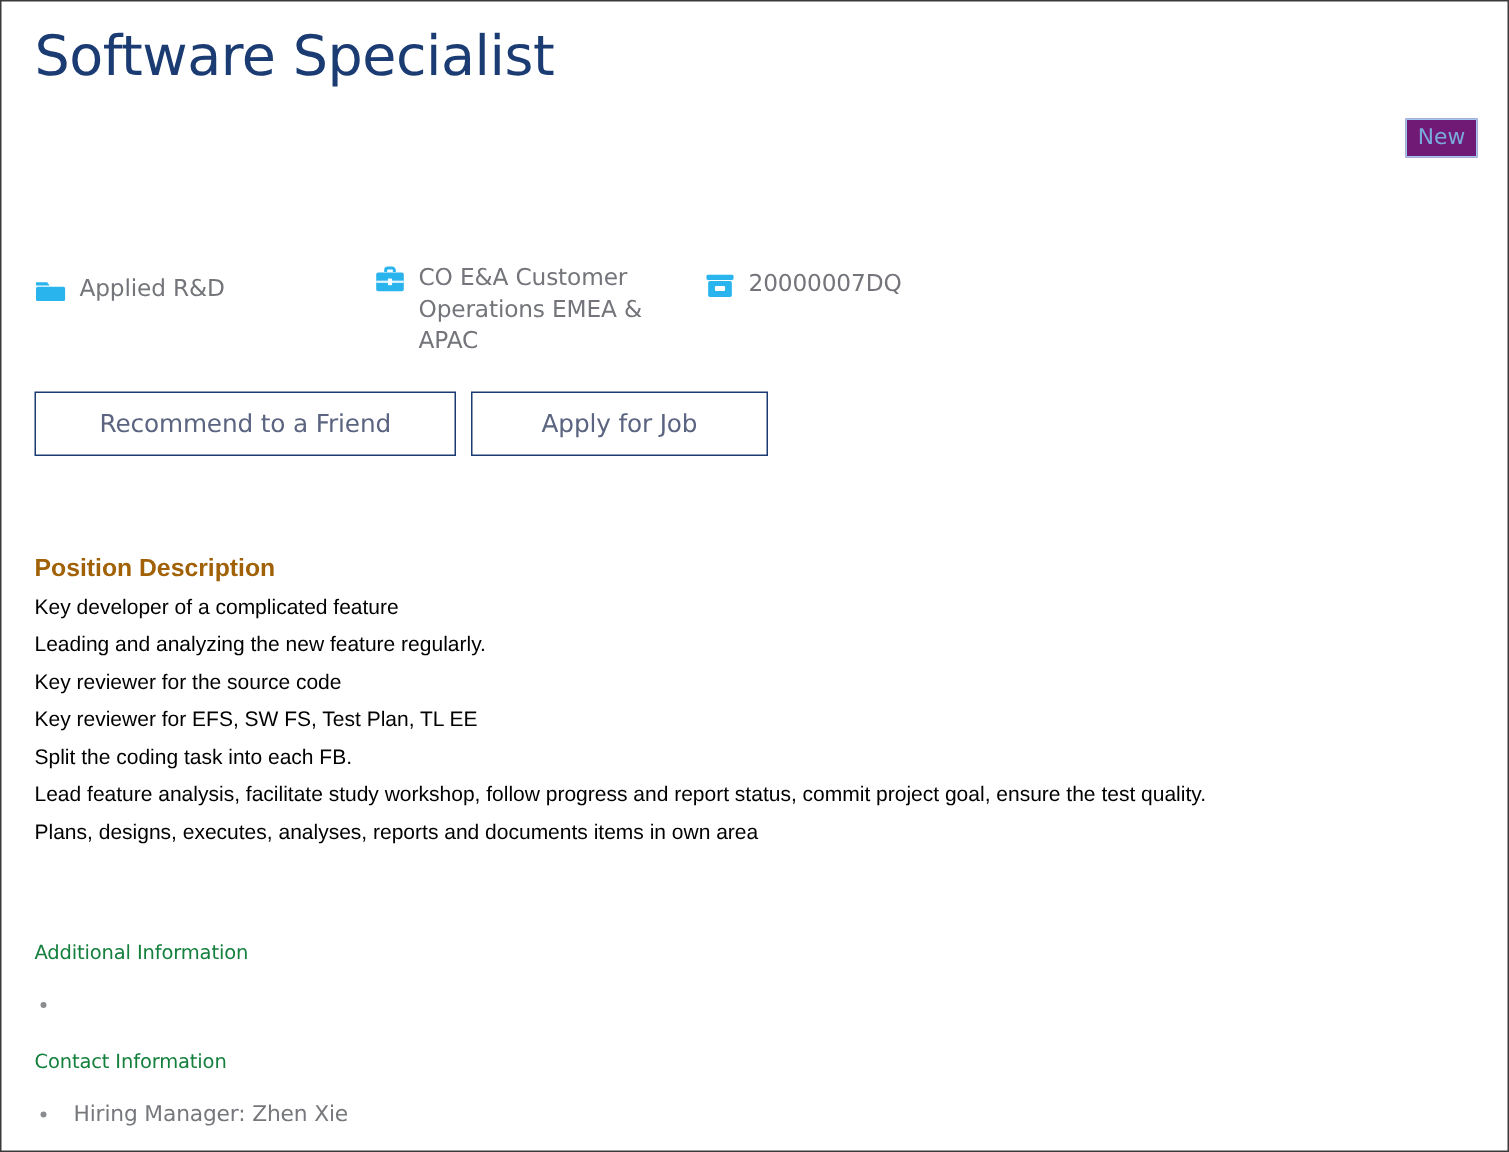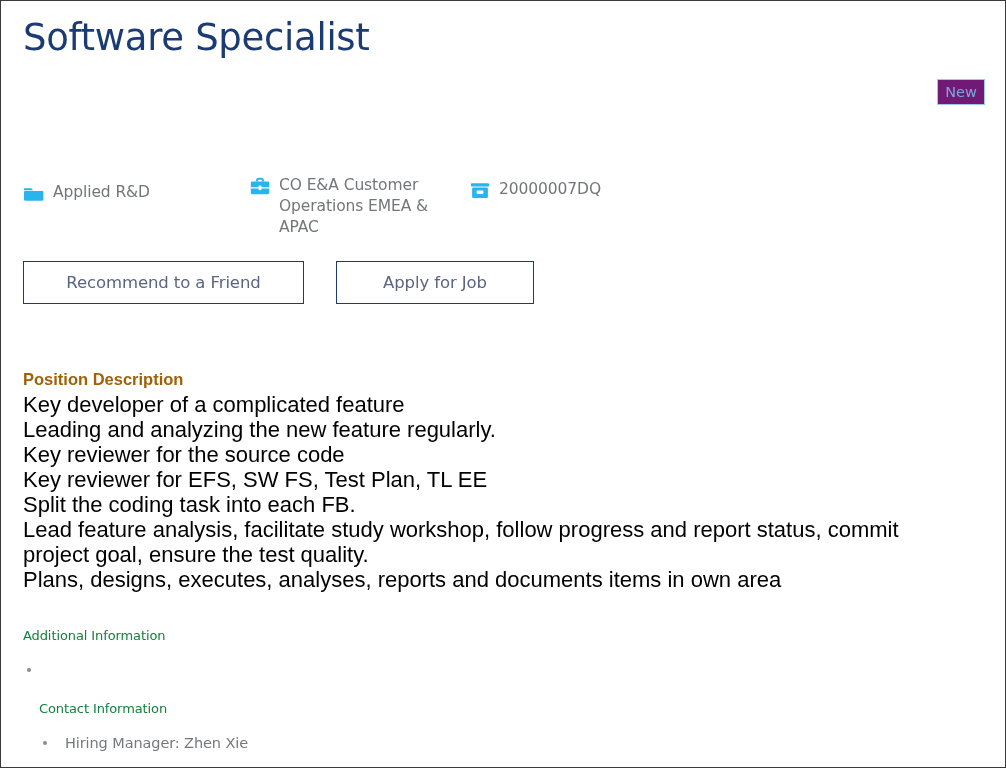--- a/index.html
+++ b/index.html
@@ -123,53 +123,53 @@
     font-family: "DejaVu Sans", sans-serif;
     font-size: 16.5px;
     letter-spacing: -0.1px;
     display: flex;
     align-items: center;
     justify-content: center;
     cursor: pointer;
     padding: 0 18px;
   }
   .btn-recommend { width: 281px; }
-  .btn-apply { width: 198px; margin-left: 32px; }
+  .btn-apply { width: 198px; margin-left: 10px; }
 
   
   .description {
     position: absolute;
     left: 22px;
     top: 366px;
     width: 946px;
   }
   .desc-heading {
     font-family: "Liberation Sans", sans-serif;
     font-weight: bold;
     font-size: 16.5px;
     line-height: 25px;
     color: #a16207;
     margin: 0;
   }
   .desc-line {
     font-family: "Liberation Sans", sans-serif;
-    font-size: 22px;
+    font-size: 14px;
     line-height: 25px;
     color: #000000;
     margin: 0;
   }
 
   
   .info-section {
     position: absolute;
     left: 22px;
     width: 940px;
   }
   .info-section.s0 { top: 625px; }
-  .info-section.s1 { top: 698px; margin-left: 16px; }
+  .info-section.s1 { top: 698px; }
   .info-heading {
     font-family: "DejaVu Sans", sans-serif;
     font-size: 13px;
     line-height: 20px;
     color: #15803d;
     margin: 0 0 14px 0;
     letter-spacing: -0.1px;
   }
   .info-list {
     margin: 0;

